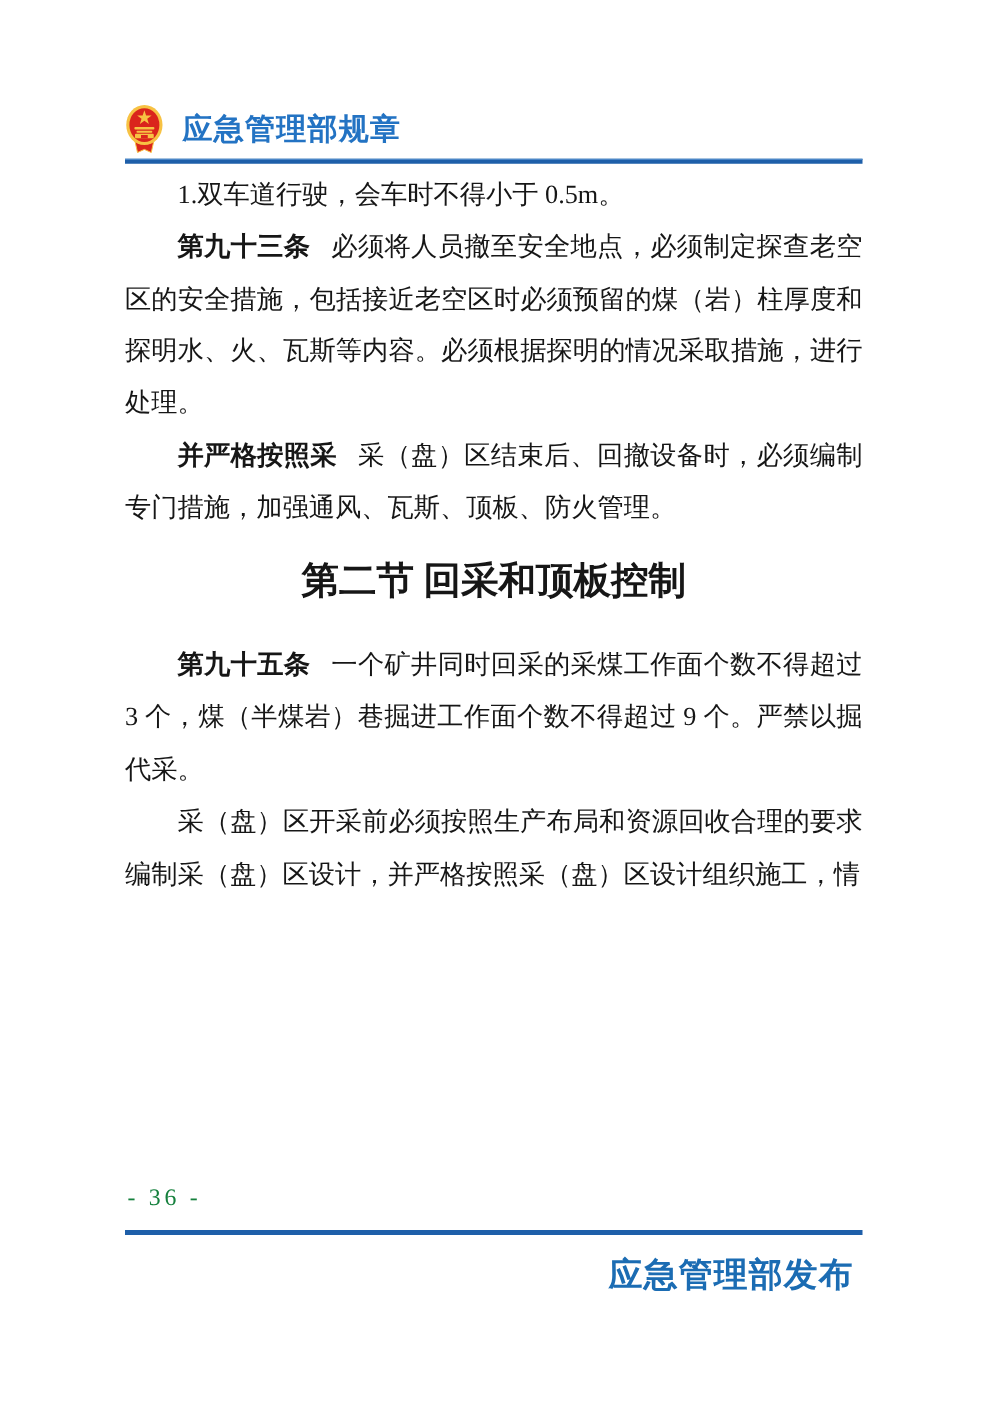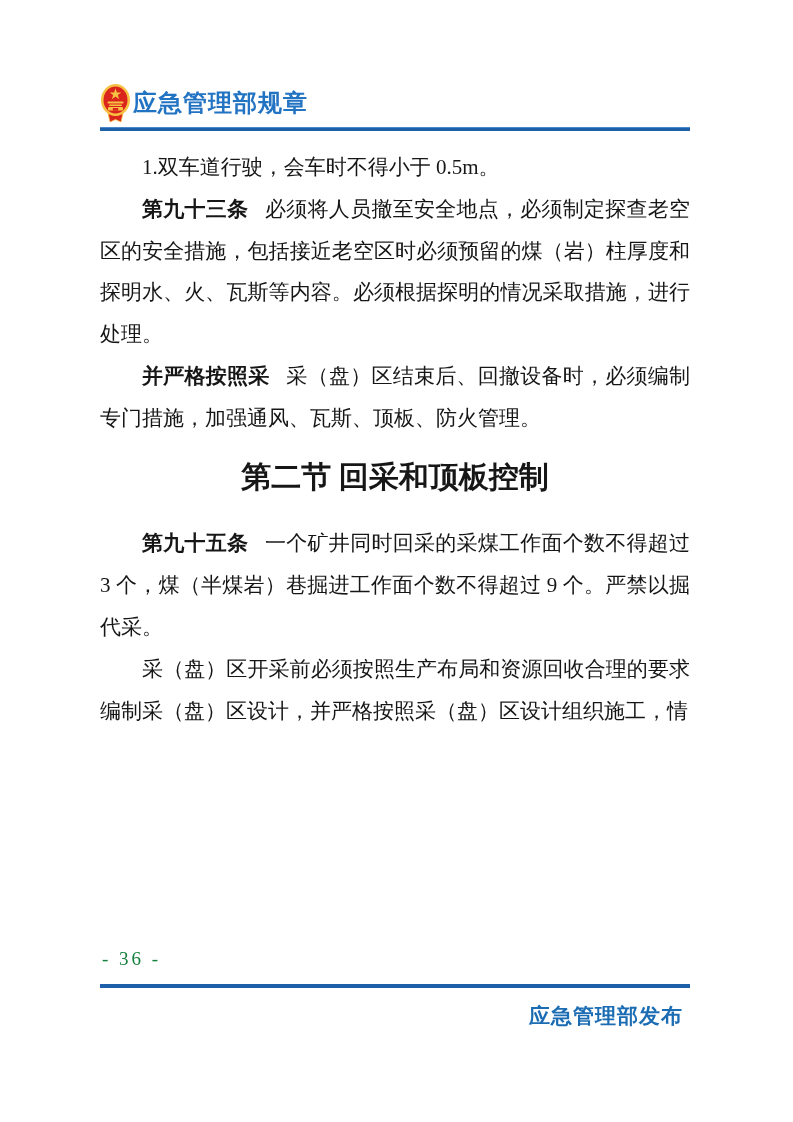--- a/index.html
+++ b/index.html
@@ -23,21 +23,21 @@
   }
   
   .header {
     position: absolute;
     left: 100px;
     right: 103px;
     top: 82px;
     height: 42px;
     display: flex;
     align-items: center;
-    gap: 2px;
+    gap: 15px;
   }
   .emblem { width: 31px; height: 40px; flex: 0 0 auto; display: block; }
   .header-title {
     font-family: "Liberation Sans", "DejaVu Sans", sans-serif;
     font-size: 24px;
     font-weight: bold;
     color: var(--title_blue);
     letter-spacing: 1px;
     white-space: nowrap;
   }
@@ -48,21 +48,21 @@
     top: 127px;
     height: 4px;
     background: var(--rule_blue);
     border-top: 1px solid #4a86c8;
   }
   
   .body {
     position: absolute;
     left: 100px;
     right: 103px;
-    top: 147px;
+    top: 135px;
     height: 800px;
     overflow: hidden;
     font-size: 21px;
     line-height: 41.8px;
     text-align: justify;
   }
   .para { text-indent: 2em; margin: 0; }
   .lead { font-weight: bold; margin-right: 0.8em; }
   .section-heading {
     text-align: center;
@@ -87,21 +87,21 @@
     right: 103px;
     top: 984px;
     height: 4px;
     background: var(--rule_blue);
   }
   .footer-publisher {
     position: absolute;
     right: 110px;
     top: 1002px;
     font-family: "Liberation Sans", "DejaVu Sans", sans-serif;
-    font-size: 21px;
+    font-size: 27px;
     font-weight: bold;
     color: var(--publisher_blue);
     letter-spacing: 1px;
   }
 </style>
 </head>
 <body>
 
 <div class="page">
 

